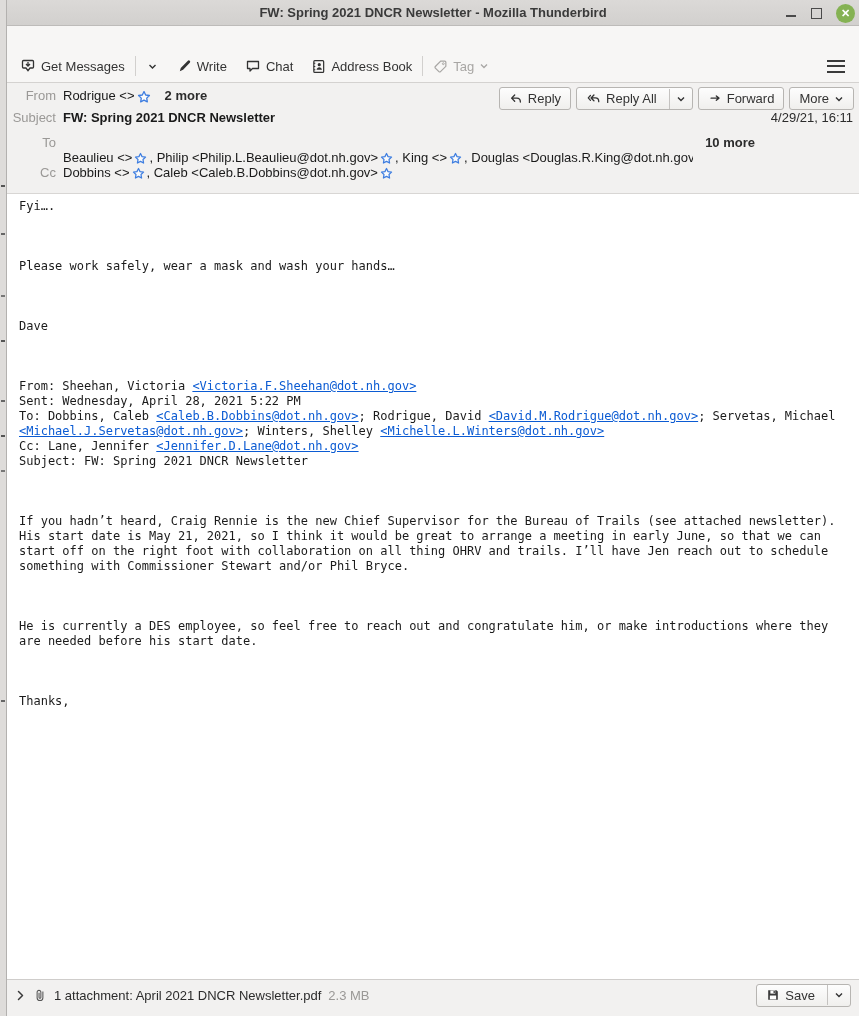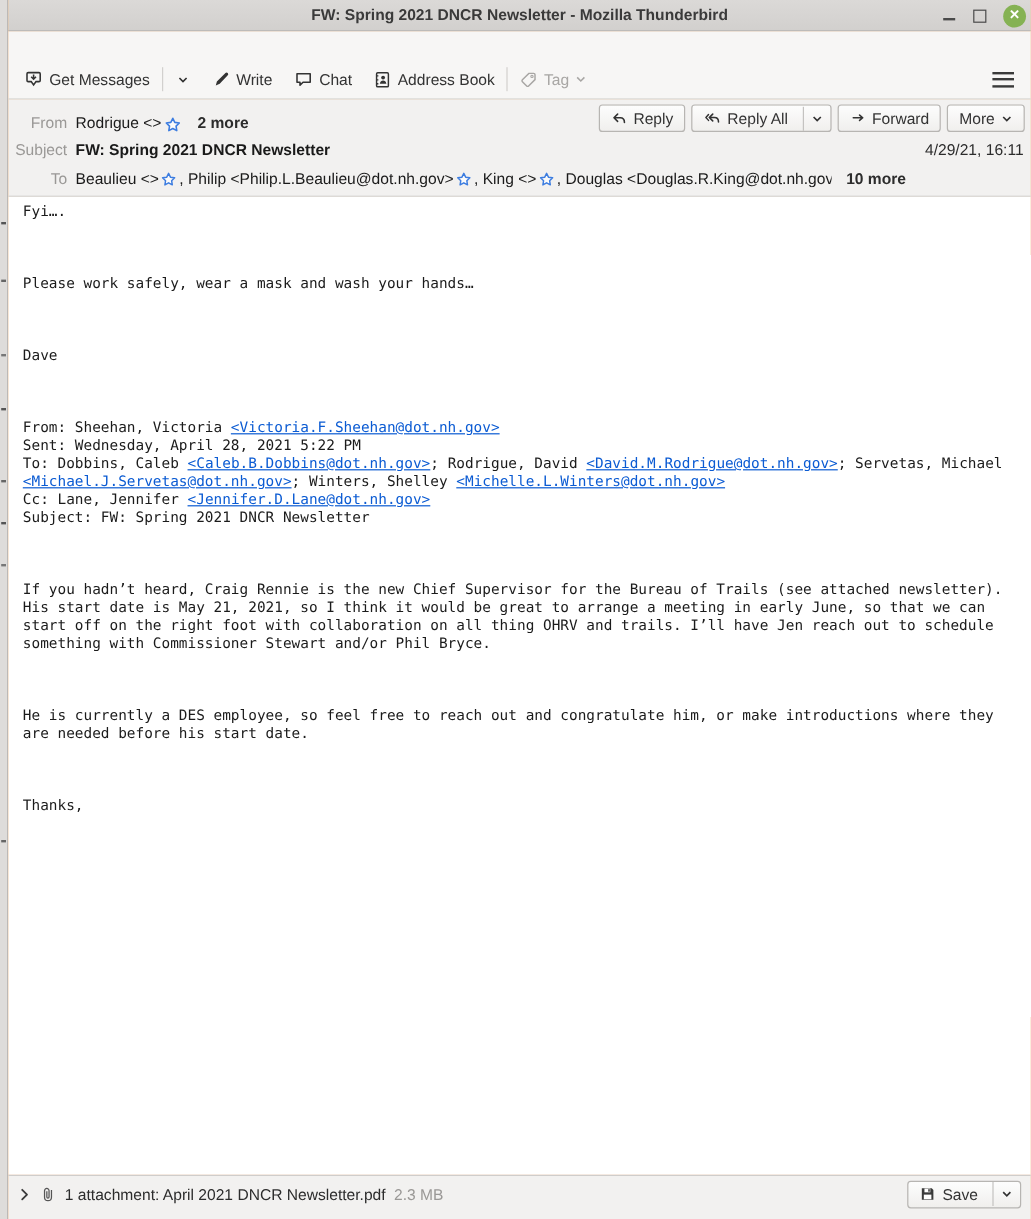--- a/index.html
+++ b/index.html
@@ -45,29 +45,29 @@
   .tb-sep { width:1px; height:20px; background:#d2d0ce; margin:0 5px; flex:none; }
   .tb-caret { padding:4px 6px; display:flex; align-items:center; }
   .tag-btn { color:#a8a6a4; }
   .hamburger { margin-left:auto; width:18px; height:13px; display:flex; flex-direction:column;
                justify-content:space-between; margin-right:6px; }
   .hamburger span { display:block; height:2px; background:#3a3a3a; }
 
   
   .msg-header { flex:none; background:#f2f1f0; border-bottom:1px solid #d8d6d4;
                 padding:5px 0 7px 0; position:relative; }
-  .hrow { display:flex; align-items:flex-end; min-height:22px; font-size:13px; color:#1a1a1a; }
+  .hrow { display:flex; align-items:flex-start; min-height:22px; font-size:13px; color:#1a1a1a; }
   .hlabel { width:56px; flex:none; text-align:right; color:#9a9896; padding-right:7px; }
   .hvalue { display:flex; align-items:center; white-space:nowrap; overflow:hidden; gap:1px; }
   .subject-strong { font-weight:700; }
   .more-label { font-weight:700; color:#2c2c2c; margin-left:12px; flex:none; }
   .hdr-date { margin-left:auto; padding-right:6px; color:#2c2c2c; flex:none; }
   .star { flex:none; margin:0 1px; position:relative; top:1px; }
   .to-row { padding-right:104px; }
-  .to-clip { flex:0 1 auto; }
+  .to-clip { flex:0 1 auto;margin-top:15px; }
 
   .hdr-btns { position:absolute; top:4px; right:5px; display:flex; gap:5px; }
   .btn { display:flex; align-items:center; gap:5px; border:1px solid #b7b5b2; border-radius:3px;
          background:linear-gradient(#fdfdfd,#f0efed); padding:3px 9px; font-size:13px; color:#333; }
   .btn-split { padding:0; }
   .btn-split .split-main { display:flex; align-items:center; gap:5px; padding:3px 7px 3px 9px; }
   .btn-split .split-caret { border-left:1px solid #c4c2c0; padding:5px 6px; display:flex; align-items:center; }
 
   
   .body { flex:1 1 auto; background:#fff; overflow:hidden; padding:5px 12px 0 12px;
@@ -212,20 +212,37 @@
             </span>
           <span>, King &lt;&gt;</span>
           <span class="star">
               <svg width="13" height="13" viewBox="0 0 16 16">
                 <path d="M8 1.8l1.9 3.9 4.3.6-3.1 3 .7 4.3L8 11.5l-3.8 2.1.7-4.3-3.1-3 4.3-.6z" fill="#fbfbfb" stroke="#3d7de0" stroke-width="1.5" stroke-linejoin="round"></path>
               </svg>
             </span>
           <span>, Douglas &lt;Douglas.R.King@dot.nh.gov</span>
         </span>
         <span class="more-label">10 more</span>
+      </div>
+      <div class="hrow" style="min-height:21px;">
+        <span class="hlabel">Cc</span>
+        <span class="hvalue">
+          <span>Dobbins &lt;&gt;</span>
+          <span class="star">
+              <svg width="13" height="13" viewBox="0 0 16 16">
+                <path d="M8 1.8l1.9 3.9 4.3.6-3.1 3 .7 4.3L8 11.5l-3.8 2.1.7-4.3-3.1-3 4.3-.6z" fill="#fbfbfb" stroke="#3d7de0" stroke-width="1.5" stroke-linejoin="round"></path>
+              </svg>
+            </span>
+          <span>, Caleb &lt;Caleb.B.Dobbins@dot.nh.gov&gt;</span>
+          <span class="star">
+              <svg width="13" height="13" viewBox="0 0 16 16">
+                <path d="M8 1.8l1.9 3.9 4.3.6-3.1 3 .7 4.3L8 11.5l-3.8 2.1.7-4.3-3.1-3 4.3-.6z" fill="#fbfbfb" stroke="#3d7de0" stroke-width="1.5" stroke-linejoin="round"></path>
+              </svg>
+            </span>
+        </span>
       </div>
 
       <div class="hdr-btns">
         <span class="btn">
           <svg width="14" height="14" viewBox="0 0 16 16">
               <path d="M6.5 3.5L3 7l3.5 3.5M3 7h6c2.8 0 4 1.8 4 4.5" fill="none" stroke="#333" stroke-width="1.5" stroke-linecap="round" stroke-linejoin="round"></path>
             </svg>
           <span>Reply</span>
         </span>
         <span class="btn btn-split">

